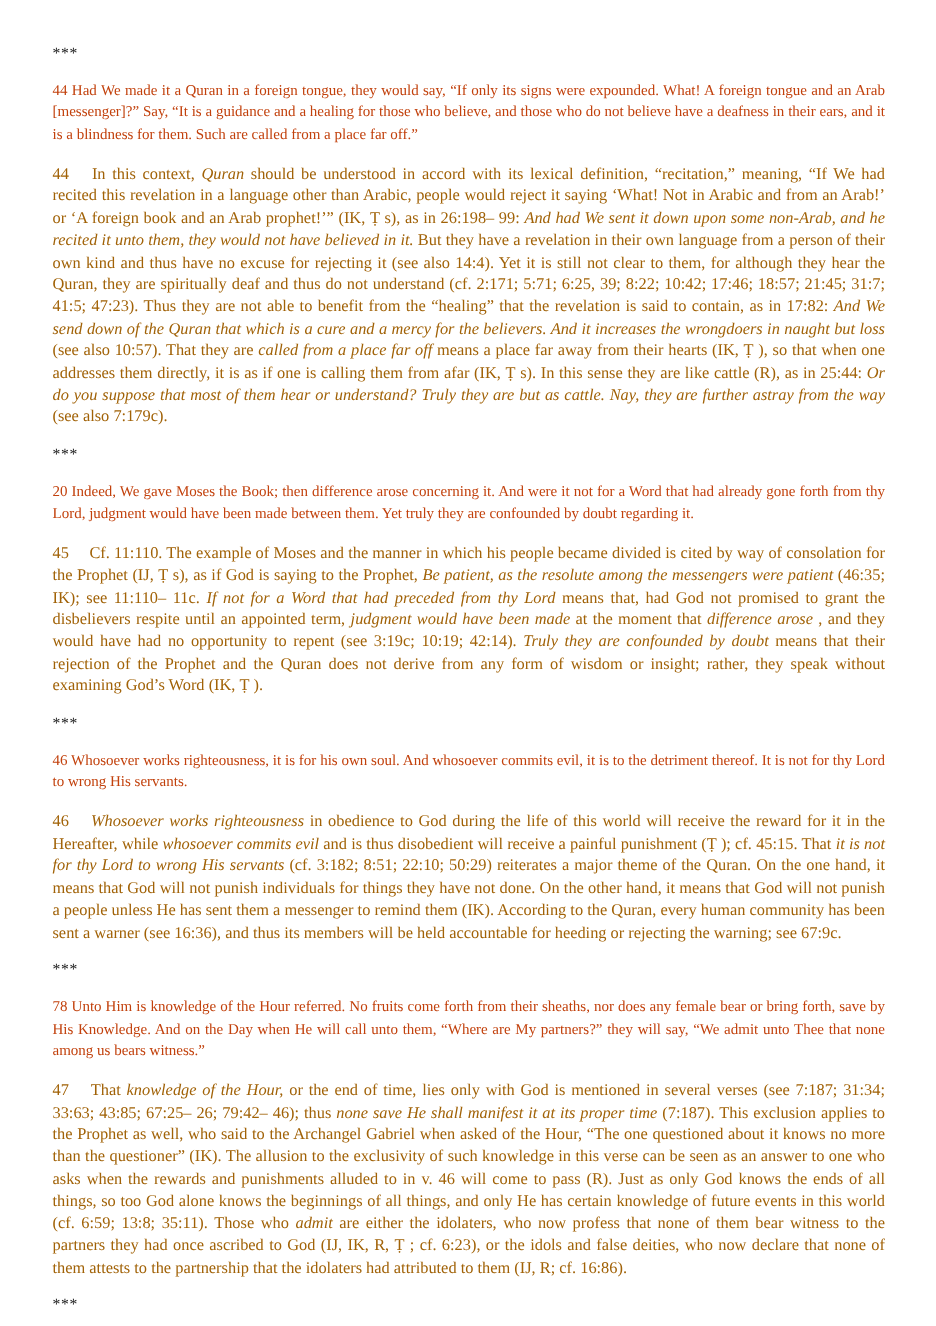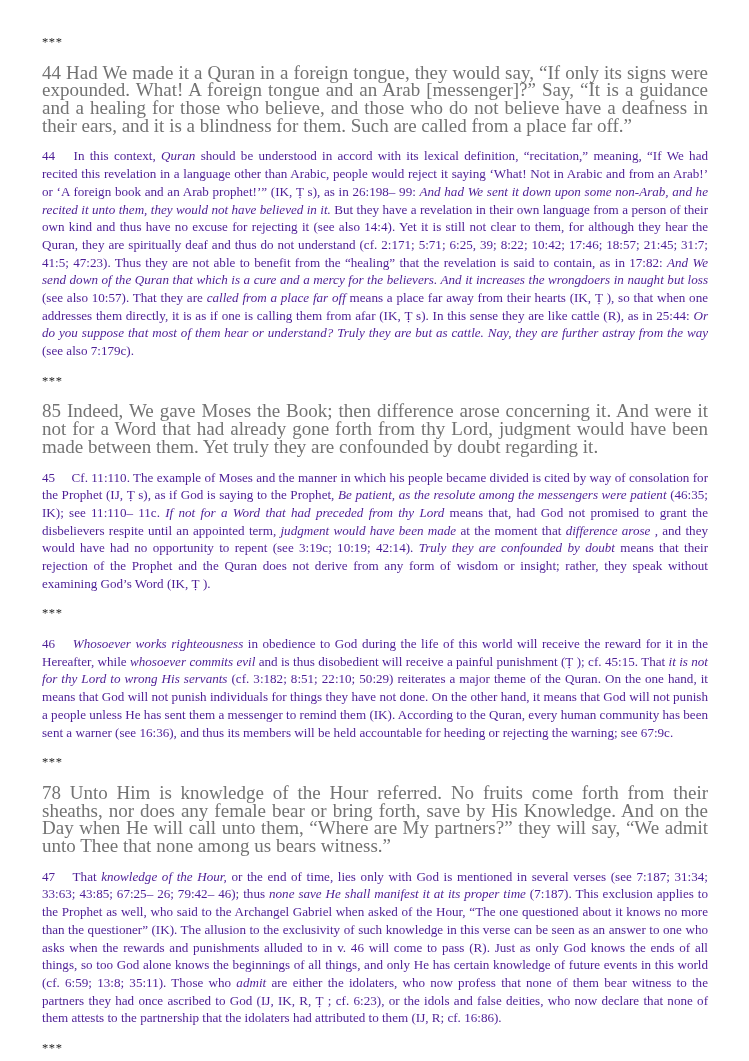--- a/index.html
+++ b/index.html
@@ -25,55 +25,56 @@
   }
   .sep {
     font-size: 12.5px;
     line-height: 17.6px;
     letter-spacing: 0.6px;
     margin: 0 0 12px 0;
     color: #1a1a1a;
     font-family: "Liberation Serif", "DejaVu Serif", serif;
   }
   .verse {
-    font-size: 19px;
+    font-size: 12px;
     line-height: 17.7px;
     text-align: justify;
     margin: 0 0 13px 0;
-    color: #737373;
+    color: #c2410c;
     hyphens: none;
   }
   .commentary {
     font-size: 13.1px;
     line-height: 17.7px;
     text-align: justify;
     margin: 0 0 13px 0;
-    color: #4c1d95;
+    color: #a16207;
     hyphens: none;
     font-family: Liberation Serif, serif;
   }
   .commentary .cnum {
     font-style: normal;
   }
   .ws {
     white-space: pre;
   }
   i, em { font-style: italic; }
 </style>
 </head>
 <body>
 
 <div id="page">
   <div id="content">
       <p class="sep">***</p>
       <p class="verse">44 Had We made it a Quran in a foreign tongue, they would say, “If only its signs were expounded. What! A foreign tongue and an Arab [messenger]?” Say, “It is a guidance and a healing for those who believe, and those who do not believe have a deafness in their ears, and it is a blindness for them. Such are called from a place far off.”</p>
       <p class="commentary"><span class="cnum">44</span><span class="ws">  </span><span>In this context, </span><i>Quran</i><span> should be understood in accord with its lexical definition, “recitation,” meaning, “If We had recited this revelation in a language other than Arabic, people would reject it saying ‘What! Not in Arabic and from an Arab!’ or ‘A foreign book and an Arab prophet!’” (IK, Ṭ s), as in 26:198– 99: </span><i>And had We sent it down upon some non-Arab, and he recited it unto them, they would not have believed in it.</i><span> But they have a revelation in their own language from a person of their own kind and thus have no excuse for rejecting it (see also 14:4). Yet it is still not clear to them, for although they hear the Quran, they are spiritually deaf and thus do not understand (cf. 2:171; 5:71; 6:25, 39; 8:22; 10:42; 17:46; 18:57; 21:45; 31:7; 41:5; 47:23). Thus they are not able to benefit from the “healing” that the revelation is said to contain, as in 17:82: </span><i>And We send down of the Quran that which is a cure and a mercy for the believers. And it increases the wrongdoers in naught but loss</i><span> (see also 10:57). That they are </span><i>called from a place far off</i><span> means a place far away from their hearts (IK, Ṭ ), so that when one addresses them directly, it is as if one is calling them from afar (IK, Ṭ s). In this sense they are like cattle (R), as in 25:44: </span><i>Or do you suppose that most of them hear or understand? Truly they are but as cattle. Nay, they are further astray from the way</i><span> (see also 7:179c).</span></p>
       <p class="sep">***</p>
-      <p class="verse">85 Indeed, We gave Moses the Book; then difference arose concerning it. And were it not for a Word that had already gone forth from thy Lord, judgment would have been made between them. Yet truly they are confounded by doubt regarding it.</p>
+      <p class="verse">20 Indeed, We gave Moses the Book; then difference arose concerning it. And were it not for a Word that had already gone forth from thy Lord, judgment would have been made between them. Yet truly they are confounded by doubt regarding it.</p>
       <p class="commentary"><span class="cnum">45</span><span class="ws">  </span><span>Cf. 11:110. The example of Moses and the manner in which his people became divided is cited by way of consolation for the Prophet (IJ, Ṭ s), as if God is saying to the Prophet, </span><i>Be patient, as the resolute among the messengers were patient</i><span> (46:35; IK); see 11:110– 11c. </span><i>If not for a Word that had preceded from thy Lord</i><span> means that, had God not promised to grant the disbelievers respite until an appointed term, </span><i>judgment would have been made</i><span> at the moment that </span><i>difference arose</i><span> , and they would have had no opportunity to repent (see 3:19c; 10:19; 42:14). </span><i>Truly they are confounded by doubt</i><span> means that their rejection of the Prophet and the Quran does not derive from any form of wisdom or insight; rather, they speak without examining God’s Word (IK, Ṭ ).</span></p>
       <p class="sep">***</p>
+      <p class="verse">46 Whosoever works righteousness, it is for his own soul. And whosoever commits evil, it is to the detriment thereof. It is not for thy Lord to wrong His servants.</p>
       <p class="commentary"><span class="cnum">46</span><span class="ws">  </span><i>Whosoever works righteousness</i><span> in obedience to God during the life of this world will receive the reward for it in the Hereafter, while </span><i>whosoever commits evil</i><span> and is thus disobedient will receive a painful punishment (Ṭ ); cf. 45:15. That </span><i>it is not for thy Lord to wrong His servants</i><span> (cf. 3:182; 8:51; 22:10; 50:29) reiterates a major theme of the Quran. On the one hand, it means that God will not punish individuals for things they have not done. On the other hand, it means that God will not punish a people unless He has sent them a messenger to remind them (IK). According to the Quran, every human community has been sent a warner (see 16:36), and thus its members will be held accountable for heeding or rejecting the warning; see 67:9c.</span></p>
       <p class="sep">***</p>
       <p class="verse">78 Unto Him is knowledge of the Hour referred. No fruits come forth from their sheaths, nor does any female bear or bring forth, save by His Knowledge. And on the Day when He will call unto them, “Where are My partners?” they will say, “We admit unto Thee that none among us bears witness.”</p>
       <p class="commentary"><span class="cnum">47</span><span class="ws">  </span><span>That </span><i>knowledge of the Hour,</i><span> or the end of time, lies only with God is mentioned in several verses (see 7:187; 31:34; 33:63; 43:85; 67:25– 26; 79:42– 46); thus </span><i>none save He shall manifest it at its proper time</i><span> (7:187). This exclusion applies to the Prophet as well, who said to the Archangel Gabriel when asked of the Hour, “The one questioned about it knows no more than the questioner” (IK). The allusion to the exclusivity of such knowledge in this verse can be seen as an answer to one who asks when the rewards and punishments alluded to in v. 46 will come to pass (R). Just as only God knows the ends of all things, so too God alone knows the beginnings of all things, and only He has certain knowledge of future events in this world (cf. 6:59; 13:8; 35:11). Those who </span><i>admit</i><span> are either the idolaters, who now profess that none of them bear witness to the partners they had once ascribed to God (IJ, IK, R, Ṭ ; cf. 6:23), or the idols and false deities, who now declare that none of them attests to the partnership that the idolaters had attributed to them (IJ, R; cf. 16:86).</span></p>
       <p class="sep">***</p>
     </div>
 </div>
 
 </body></html>

